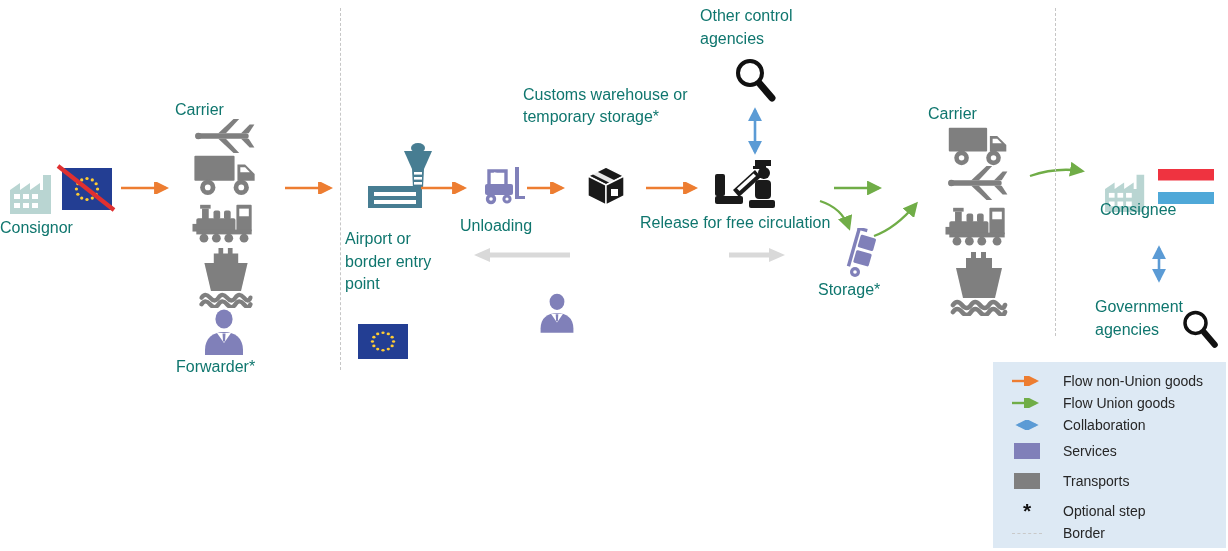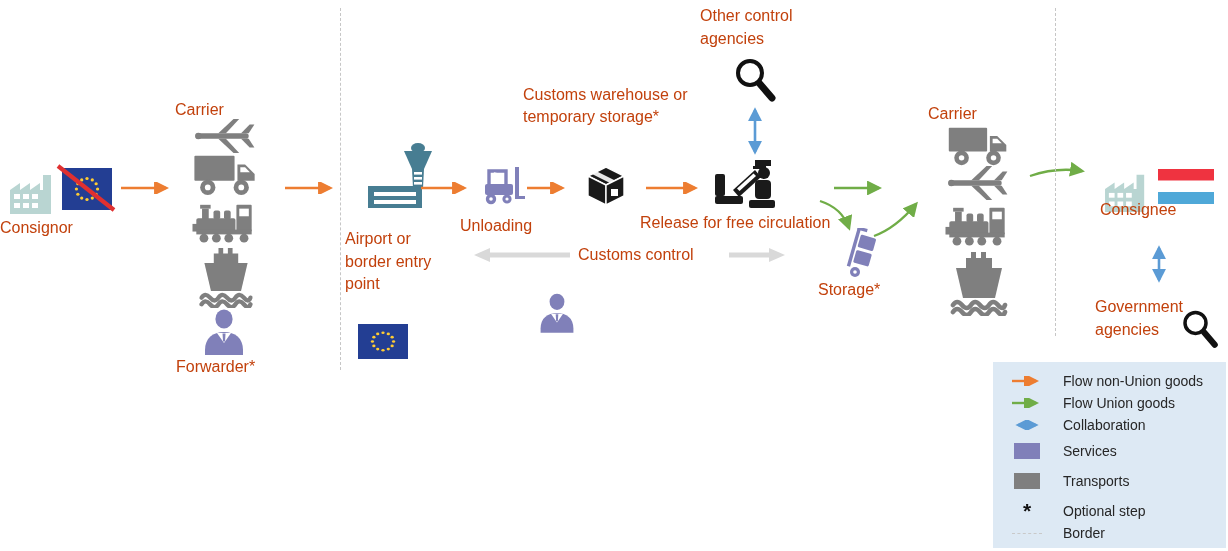--- a/index.html
+++ b/index.html
@@ -1,18 +1,18 @@
 <!DOCTYPE html>
 <html><head>
 <meta charset="utf-8">
 <style>
   html,body{margin:0;padding:0;background:#fff;}
   .stage{position:relative;width:1228px;height:551px;background:#fff;overflow:hidden;
          font-family:"Liberation Sans",sans-serif;color:#262626;}
-  .lbl{position:absolute;font-size:16px;line-height:1.42;color:#c2410c;}
+  .lbl{position:absolute;font-size:16px;line-height:1.42;color:#0f766e;}
   .center{text-align:left;}
   .ic{position:absolute;display:block;}
   .dashline{position:absolute;width:0;border-left:1.5px dashed #c6c6c6;}
   
   .legend{position:absolute;left:993px;top:362px;width:233px;height:186px;background:#dde9f4;}
   .lrow{position:absolute;left:10px;right:6px;height:22px;display:flex;align-items:center;}
   .lsym{width:48px;display:flex;justify-content:center;align-items:center;flex:0 0 48px;}
   .ltext{font-size:14px;color:#262626;margin-left:12px;white-space:nowrap;}
   .swatch{width:26px;height:16px;}
   .sw-services{background:#8080b9;}
@@ -283,21 +283,20 @@
   <svg class="ic" style="left:731px;top:56px;color:#111" width="46" height="48">
       <use href="#sym-magnifier"></use>
     </svg>
   <svg class="ic" style="left:748px;top:104px" width="14" height="54">
     <line x1="7" y1="6" x2="7" y2="48" stroke="#5B9BD5" stroke-width="2.6" marker-start="url(#mh-blue)" marker-end="url(#mh-blue)"></line>
     </svg>
 
   <svg class="ic" style="left:474px;top:248px" width="96" height="14">
     <polygon points="0,7 16,0 16,4.5 96,4.5 96,9.5 16,9.5 16,14" fill="#D9D9D9"></polygon>
     </svg>
-  <div class="lbl center" style="left:578px;top:244px;width:155px">Customs control</div>
   <svg class="ic" style="left:729px;top:248px" width="56" height="14">
     <polygon points="56,7 40,0 40,4.5 0,4.5 0,9.5 40,9.5 40,14" fill="#D9D9D9"></polygon>
     </svg>
 
   <svg class="ic" style="left:538px;top:292px;color:#8080B9" width="38" height="42">
       <use href="#sym-person"></use>
     </svg>
 
   <svg class="ic" style="left:833px;top:181px" width="54" height="14">
     <line x1="1" y1="7" x2="46" y2="7" stroke="#70AD47" stroke-width="2.3" marker-end="url(#mh-green)"></line>

